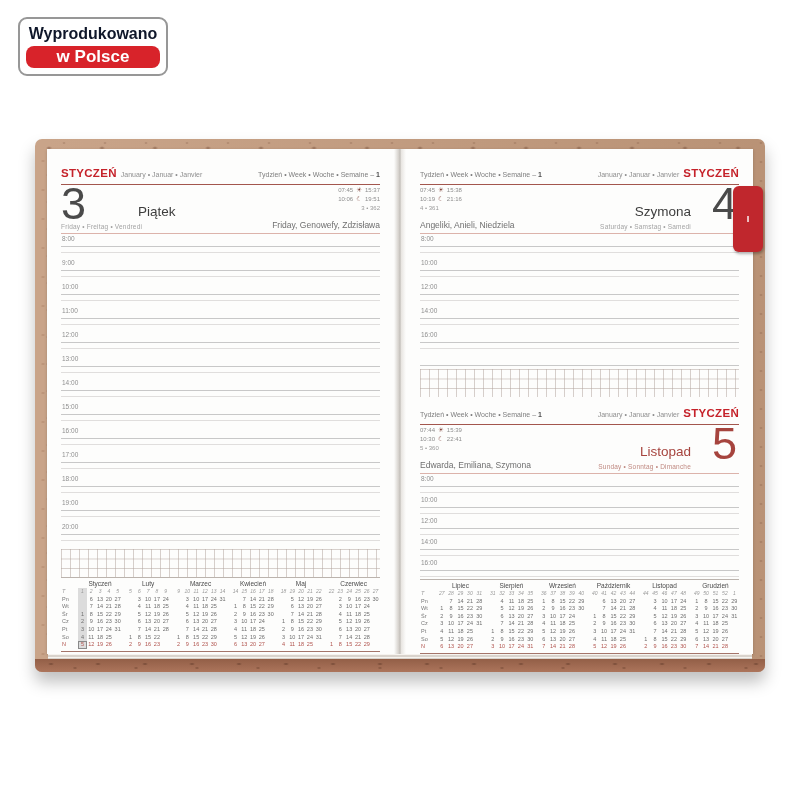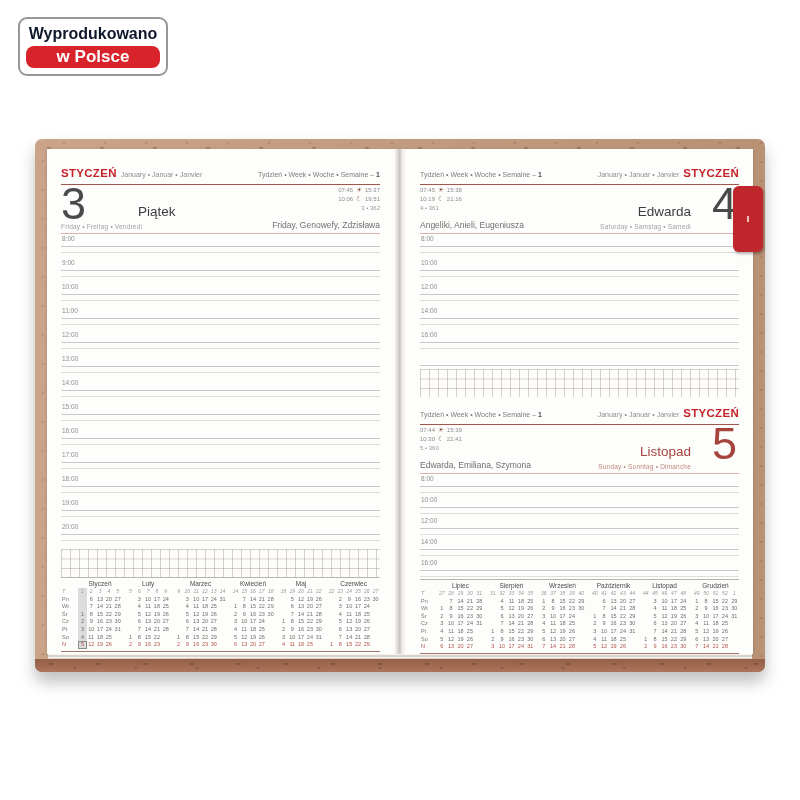--- a/index.html
+++ b/index.html
@@ -534,36 +534,36 @@
           <div class="week-line">
             <span>Tydzień • Week • Woche • Semaine –</span>
             <span class="week-num">1</span>
           </div>
           <div>
             <span class="month-sub">January • Januar • Janvier</span><span class="month-big">STYCZEŃ</span>
           </div>
         </div>
         <div class="day-block">
           <div class="big-num at-right">4</div>
-          <div class="day-name at-right">Edwarda</div>
+          <div class="day-name at-right">Szymona</div>
           <div class="day-alt at-right">Saturday • Samstag • Samedi</div>
           <div class="astro at-left">
             <div class="astro-row">
               <span>07:45</span>
               <span class="icon">☀</span>
               <span>15:38</span>
             </div>
             <div class="astro-row">
               <span>10:19</span>
               <span class="icon">☾</span>
               <span>21:16</span>
             </div>
             <div class="doy">4 • 361</div>
           </div>
-          <div class="name-days at-left">Angeliki, Anieli, Eugeniusza</div>
+          <div class="name-days at-left">Angeliki, Anieli, Niedziela</div>
         </div>
         <div class="hours">
             <div class="hour-slot" style="height: 24px;">
               <div class="hour-label">8:00</div>
               <div class="hline l1"></div>
               <div class="hline l2"></div>
             </div>
             <div class="hour-slot" style="height: 24px;">
               <div class="hour-label">10:00</div>
               <div class="hline l1"></div>

